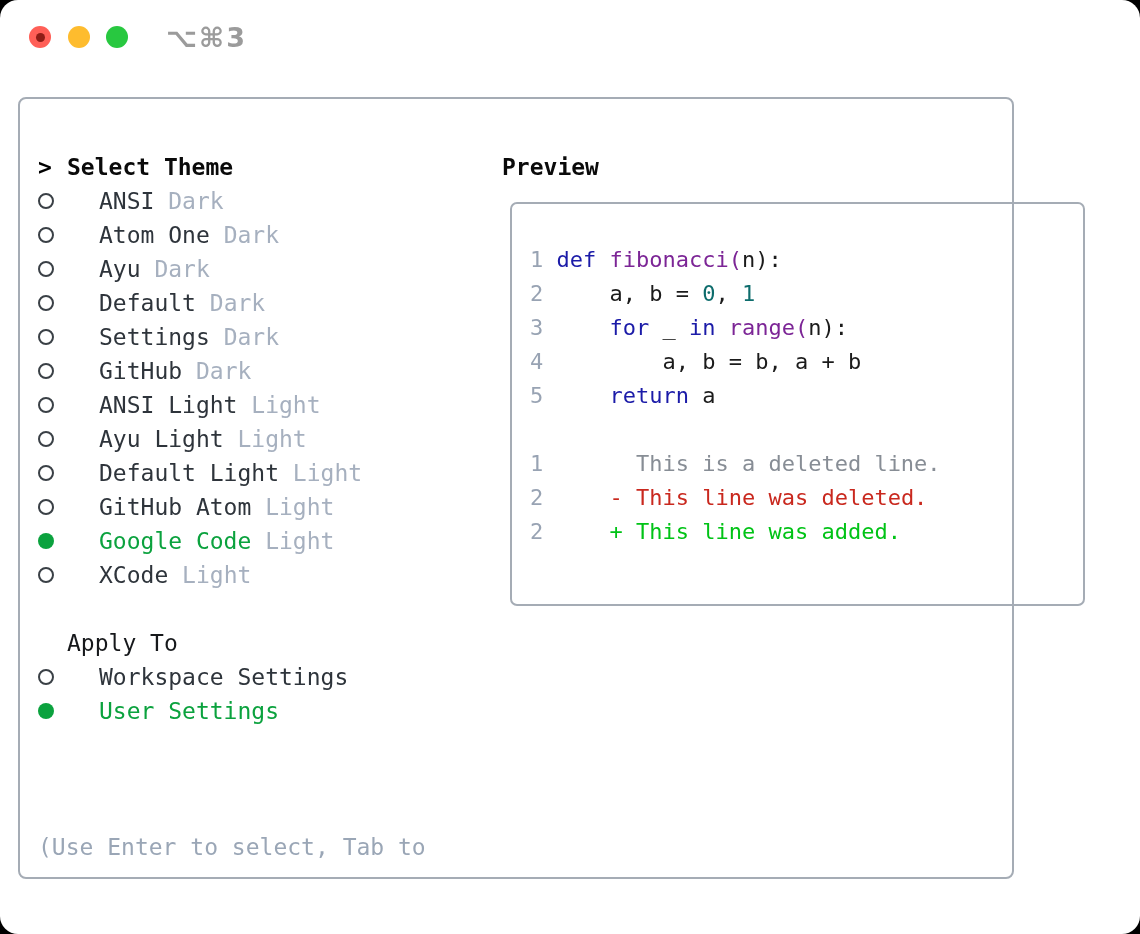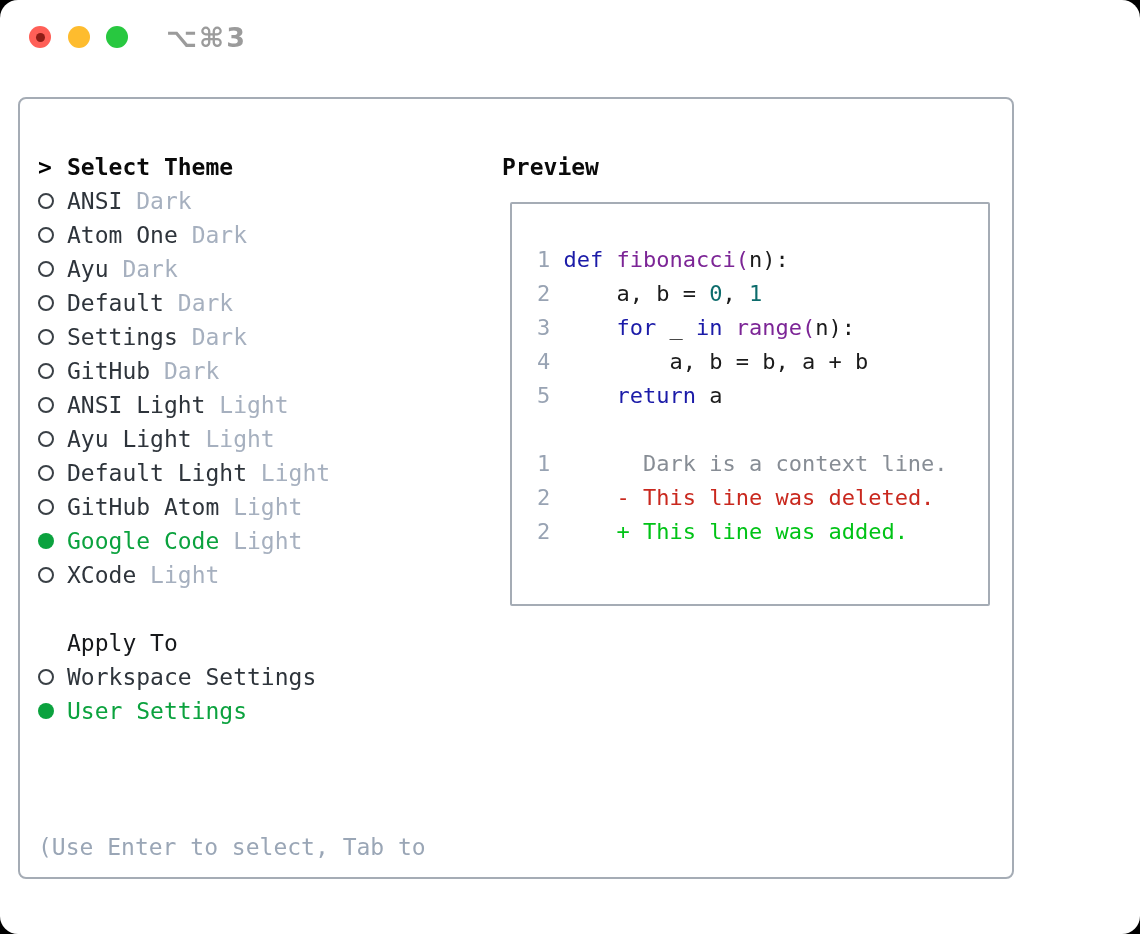--- a/index.html
+++ b/index.html
@@ -16,31 +16,31 @@
              font-size:27px;font-weight:700;letter-spacing:2px;color:var(--title-gray);}
   
   .panel{position:absolute;left:18px;top:97px;width:996px;height:782px;border:2px solid var(--panel-border);
          border-radius:8px;box-sizing:border-box;background:#fff;}
   .row{display:flex;align-items:center;height:34px;font-size:23px;white-space:pre;}
   .marker{width:29px;display:flex;align-items:center;flex:0 0 29px;}
   .caret{font-weight:700;color:#000;}
   .circle{width:12px;height:12px;border:2px solid var(--radio-ring);border-radius:50%;box-sizing:content-box;}
   .circle.sel{width:16px;height:16px;border:none;background:var(--accent-green);}
   .hdr{font-weight:700;color:#0a0a0a;}
-  .nm{color:var(--name-col);}
+  .nm{color:var(--name-col);margin-left:32px;}
   .nm.selgreen{color:var(--accent-green);}
   .tg{color:var(--tag-col);}
   .subhdr{color:#16181b;}
   .theme-list{position:absolute;left:18px;top:51px;width:460px;}
   .apply-list{position:absolute;left:18px;top:527px;width:460px;}
   .hint{position:absolute;left:18px;top:663px;width:460px;font-size:23px;line-height:34px;color:var(--hint-col);white-space:pre;}
   
   .preview-title{position:absolute;left:482px;top:51px;height:34px;line-height:34px;font-size:23px;font-weight:700;color:#0a0a0a;}
-  .preview-box{position:absolute;left:490px;top:103px;width:480px;height:404px;border:2px solid var(--panel-border);
-               border-radius:2px;box-sizing:border-box;overflow:hidden;padding-left:7px;}
+  .preview-box{position:absolute;left:490px;top:103px;width:575px;height:404px;border:2px solid var(--panel-border);
+               border-radius:7px;box-sizing:border-box;overflow:hidden;}
   .code{padding:39px 10px 0 18px;font-size:22px;}
   .code-line{height:34px;line-height:34px;white-space:pre;}
 </style>
 </head>
 <body>
 
 <div class="window">
   <div class="titlebar">
     <span class="tl red">
       <span class="dot"></span>
@@ -92,20 +92,20 @@
     <div class="preview-title">Preview</div>
 
     <div class="preview-box">
       <div class="code" id="code">
           <div class="code-line"><span style="color: rgb(152, 163, 179);">1 </span><span style="color: rgb(27, 27, 168);">def </span><span style="color: rgb(124, 37, 150);">fibonacci(</span><span style="color: rgb(27, 27, 27);">n</span><span style="color: rgb(27, 27, 27);">):</span></div>
           <div class="code-line"><span style="color: rgb(152, 163, 179);">2 </span><span style="color: rgb(27, 27, 27);">    a, b = </span><span style="color: rgb(13, 108, 108);">0</span><span style="color: rgb(27, 27, 27);">, </span><span style="color: rgb(13, 108, 108);">1</span></div>
           <div class="code-line"><span style="color: rgb(152, 163, 179);">3 </span><span style="color: rgb(27, 27, 27);">    </span><span style="color: rgb(27, 27, 168);">for</span><span style="color: rgb(27, 27, 27);"> _ </span><span style="color: rgb(27, 27, 168);">in</span><span style="color: rgb(27, 27, 27);"> </span><span style="color: rgb(124, 37, 150);">range(</span><span style="color: rgb(27, 27, 27);">n</span><span style="color: rgb(27, 27, 27);">):</span></div>
           <div class="code-line"><span style="color: rgb(152, 163, 179);">4 </span><span style="color: rgb(27, 27, 27);">        a, b = b, a + b</span></div>
           <div class="code-line"><span style="color: rgb(152, 163, 179);">5 </span><span style="color: rgb(27, 27, 27);">    </span><span style="color: rgb(27, 27, 168);">return</span><span style="color: rgb(27, 27, 27);"> a</span></div>
           <div class="code-line">&nbsp;</div>
-          <div class="code-line"><span style="color: rgb(152, 163, 179);">1</span><span style="color: rgb(27, 27, 27);">       </span><span style="color: rgb(135, 141, 149);">Dark is a context line.</span></div>
+          <div class="code-line"><span style="color: rgb(152, 163, 179);">1</span><span style="color: rgb(27, 27, 27);">       </span><span style="color: rgb(135, 141, 149);">This is a deleted line.</span></div>
           <div class="code-line"><span style="color: rgb(152, 163, 179);">2</span><span style="color: rgb(27, 27, 27);">     </span><span style="color: rgb(201, 40, 30);">- This line was deleted.</span></div>
           <div class="code-line"><span style="color: rgb(152, 163, 179);">2</span><span style="color: rgb(27, 27, 27);">     </span><span style="color: rgb(0, 195, 22);">+ This line was added.</span></div>
         </div>
     </div>
 
   </div>
 </div>
 
 </body></html>

